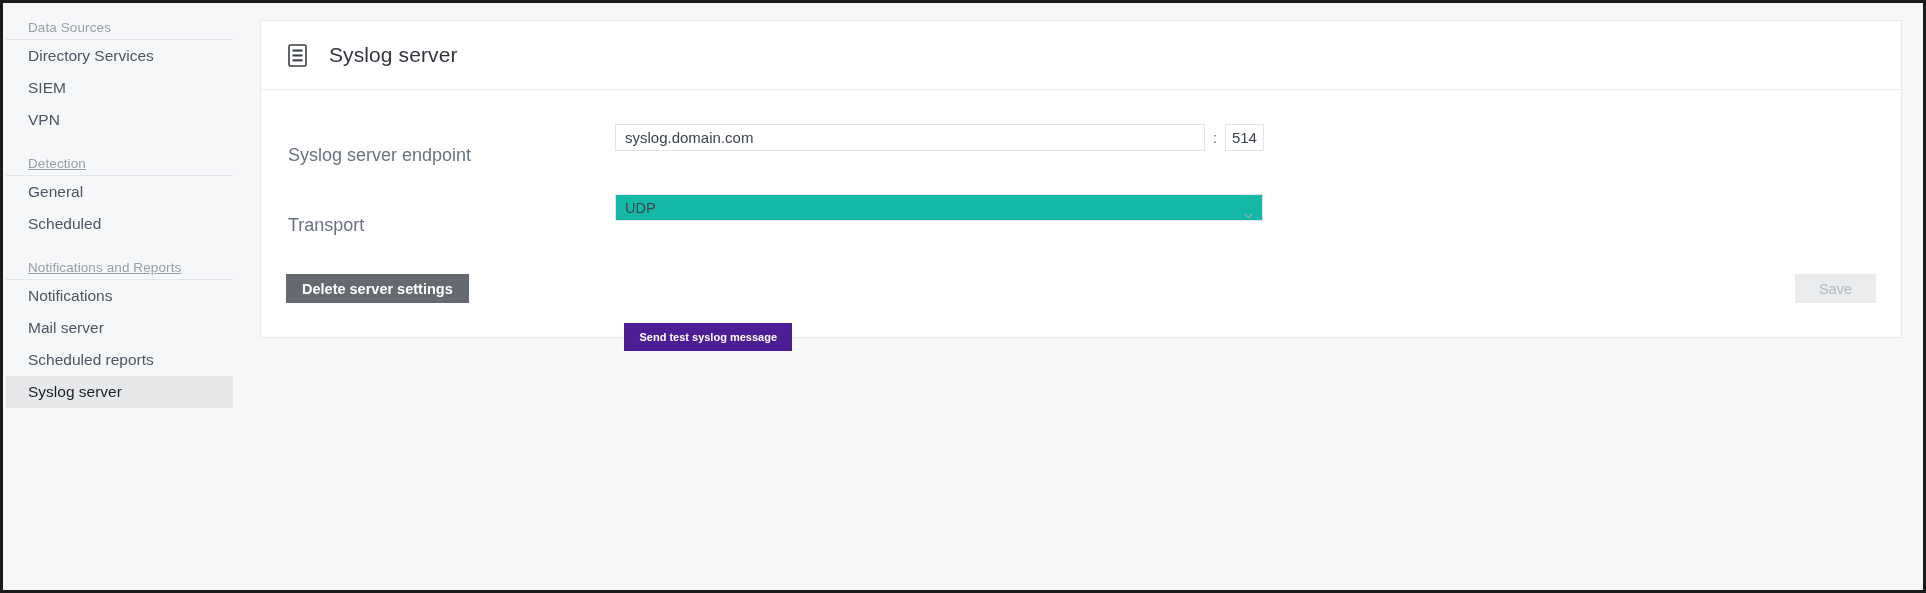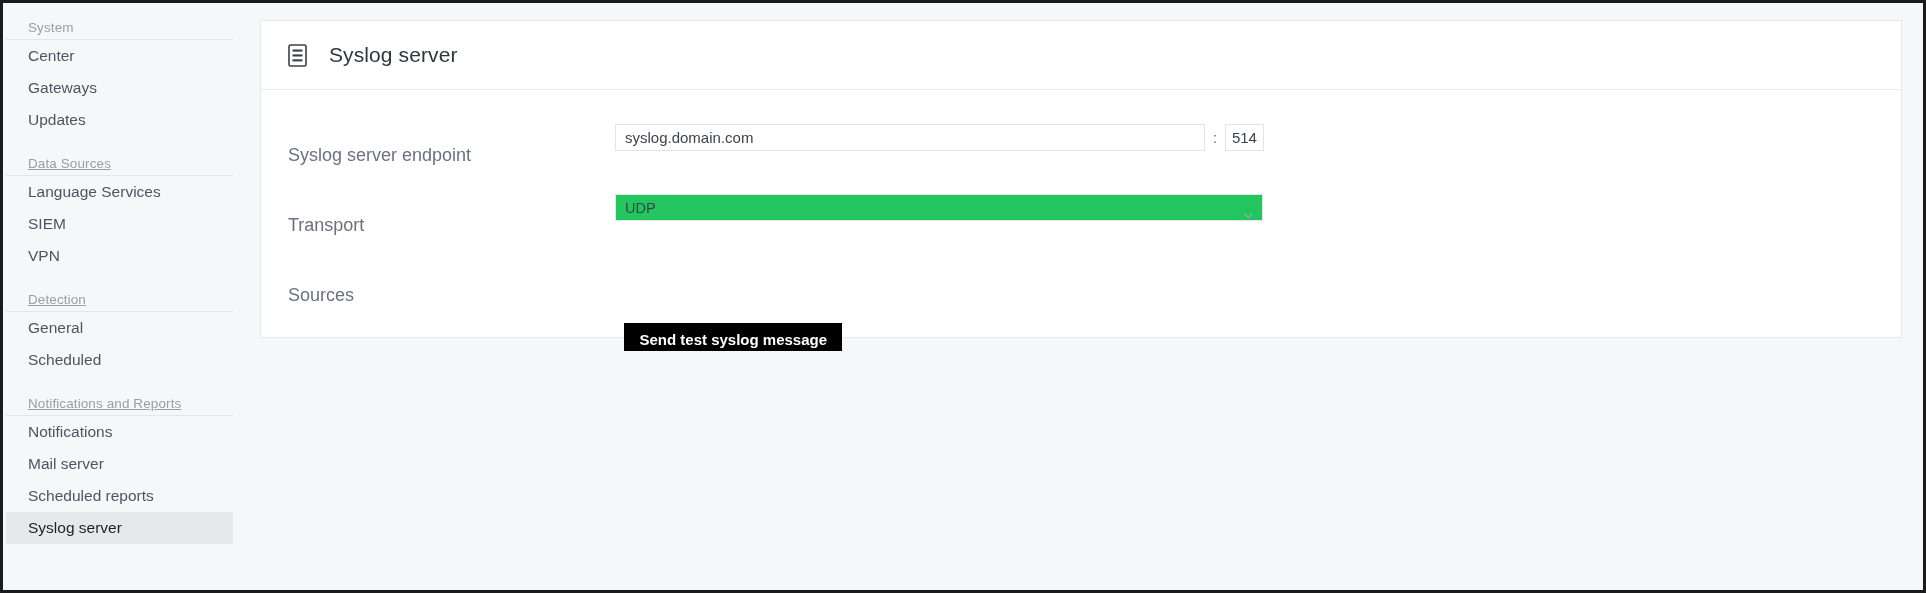--- a/index.html
+++ b/index.html
@@ -144,21 +144,21 @@
   #port-input {
     width: 39px;
     text-align: center;
     padding: 0 4px;
   }
   .select-box {
     position: relative;
     width: 648px;
     height: 27px;
     border: 1px solid #e2e5e8;
-    background: #22c55e;
+    background: #14b8a6;
     box-sizing: border-box;
     display: flex;
     align-items: center;
     padding: 0 9px;
     cursor: pointer;
   }
   .select-value {
     font-size: 14.5px;
     color: #3c434d;
   }
@@ -167,24 +167,24 @@
     right: 9px;
     top: 50%;
     margin-top: -3px;
     width: 9px;
     height: 6px;
   }
 
   .btn-row { padding-left: 27px; margin-top: 17px; }
   #send-test-btn {
     font-family: "Liberation Sans", sans-serif;
-    background: #000000;
+    background: #4c1d95;
     color: #ffffff;
     border: none;
-    font-size: 15px;
+    font-size: 11px;
     font-weight: bold;
     height: 28px;
     padding: 8px 15px;
     cursor: pointer;
   }
   #bottom-bar {
     position: absolute;
     left: 0;
     right: 0;
     bottom: 0;
@@ -217,28 +217,22 @@
     cursor: default;
   }
 </style>
 </head>
 <body>
 
 <div id="app">
 
   <nav id="sidebar">
       <div class="nav-group">
-        <div class="nav-group-title">System</div>
-        <div class="nav-item">Center</div>
-        <div class="nav-item">Gateways</div>
-        <div class="nav-item">Updates</div>
-      </div>
-      <div class="nav-group">
         <div class="nav-group-title">Data Sources</div>
-        <div class="nav-item">Language Services</div>
+        <div class="nav-item">Directory Services</div>
         <div class="nav-item">SIEM</div>
         <div class="nav-item">VPN</div>
       </div>
       <div class="nav-group">
         <div class="nav-group-title">Detection</div>
         <div class="nav-item">General</div>
         <div class="nav-item">Scheduled</div>
       </div>
       <div class="nav-group">
         <div class="nav-group-title">Notifications and Reports</div>
@@ -292,16 +286,20 @@
         <div class="form-row">
           <div class="form-label">Sources</div>
         </div>
 
         <div class="btn-row">
           <div style="width:327px;display:inline-block"></div><span style="display:inline-block;width:5px"></span>
           <button id="send-test-btn">Send test syslog message</button>
         </div>
       </div>
 
+      <div id="bottom-bar">
+        <button id="delete-btn">Delete server settings</button>
+        <button id="save-btn">Save</button>
+      </div>
 
     </div>
   </div>
 </div>
 
 </body></html>

